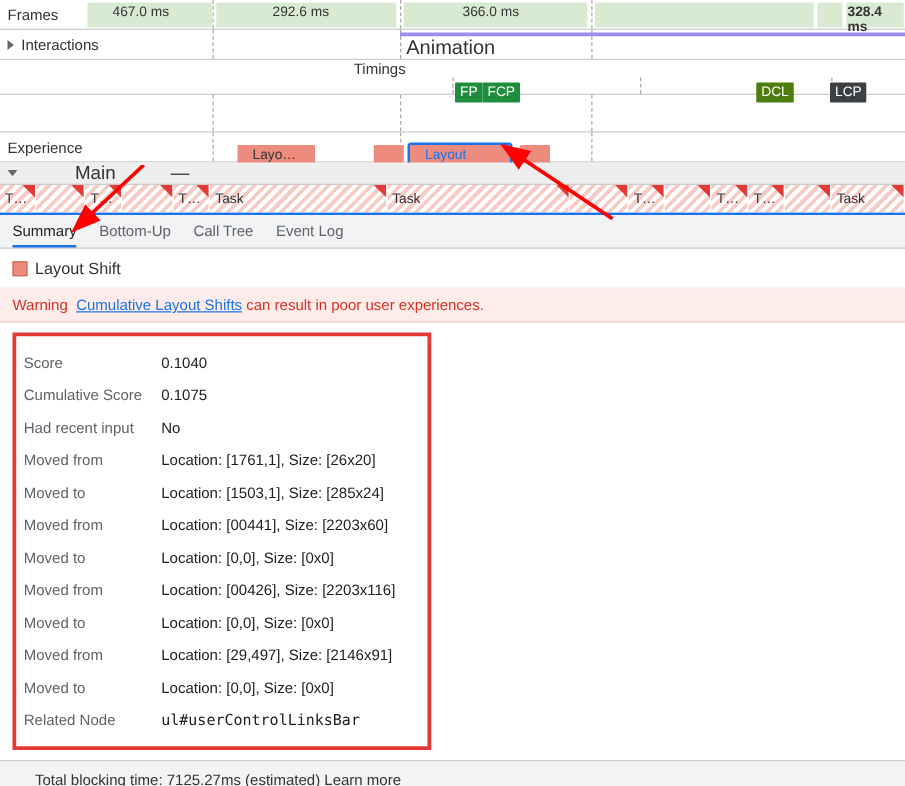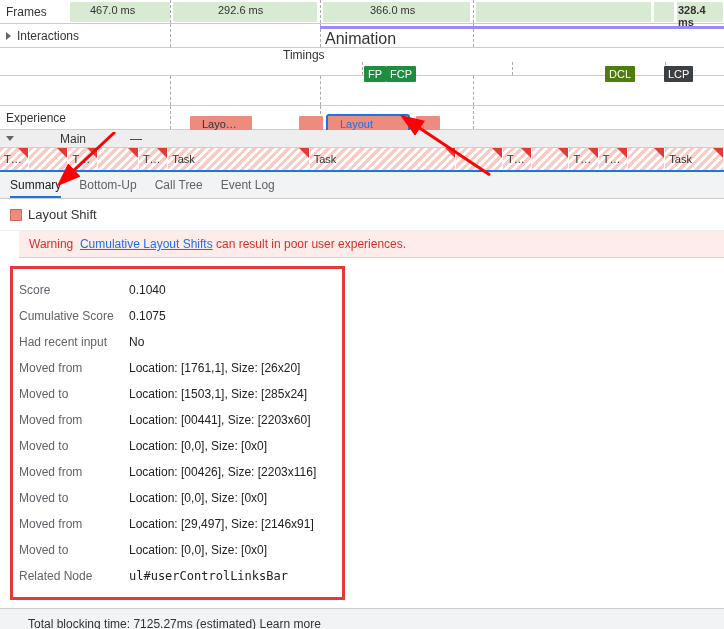--- a/index.html
+++ b/index.html
@@ -20,21 +20,21 @@
 .main-row { background:#eee; }
 .tasks-row { height:24px; display:flex; border-bottom:2px solid #1a73e8; background:#fff; position:relative; overflow:hidden; }
 .taskseg { position:relative; height:22px; background:repeating-linear-gradient(135deg,#f9cbc5 0,#f9cbc5 3px,#fff 3px,#fff 6px); border-right:1px solid #fff; color:#333; font-size:11px; line-height:22px; padding-left:4px; overflow:hidden; white-space:nowrap; }
 .taskseg::after { content:""; position:absolute; top:0; right:0; width:0; height:0; border-top:10px solid #e53935; border-left:10px solid transparent; }
 .tabs { display:flex; gap:18px; padding:6px 10px; background:#f1f3f4; border-bottom:1px solid #ccc; font-size:12px; }
 .tab { color:#5f6368; position:relative; cursor:default; }
 .tab.active { color:#202124; }
 .tab.active::after { content:""; position:absolute; left:0; right:0; bottom:-6px; height:2px; background:#1a73e8; }
 .summary-header { display:flex; align-items:center; gap:6px; padding:8px 10px; border-bottom:1px solid #eee; font-size:13px; }
 .sw { width:12px; height:12px; background:#ee8b7f; border:1px solid #d46a5f; }
-.warning-row { background:#fdecea; color:#d93025; font-size:12px; padding:6px 10px; border-bottom:1px solid #f5c6c2;margin-left:19px; }
+.warning-row { background:#fdecea; color:#d93025; font-size:12px; padding:6px 10px; border-bottom:1px solid #f5c6c2; }
 .warning-row a { color:#1a73e8; text-decoration:underline; }
 .details { margin:8px 10px; border:3px solid #e53935; padding:8px 6px 8px 6px; width:335px; }
 .kv { display:flex; padding:6px 0; font-size:12px; color:#5f6368; }
 .kv .k { width:110px; color:#5f6368; }
 .kv .v { color:#202124; }
 .code { font-family: ui-monospace, Menlo, Consolas, monospace; }
 .footer { border-top:1px solid #ccc; background:#f1f3f4; padding:8px 28px; font-size:12px; color:#333; }
 .footer a { color:#333; text-decoration:underline; }
 .tri { display:inline-block; width:0; height:0; border-top:4px solid transparent; border-bottom:4px solid transparent; border-left:5px solid #666; margin-right:2px; }
 .tri.down { border-left:4px solid transparent; border-right:4px solid transparent; border-top:5px solid #666; border-bottom:none; margin-right:2px; }
@@ -107,21 +107,21 @@
     <div class="tick" style="left:150px;"></div>
     <div class="tick" style="left:303px;"></div>
     <span class="exp" style="left:20px; width:62px;">Layo…ift</span>
     <span class="exp" style="left:129px; width:16px;"></span>
     <span class="exp sel" style="left:158px; width:80px;">Layout Shift</span>
     <span class="exp" style="left:246px; width:20px;"></span>
   </div>
 </div>
 
 <div class="row main-row" style="height:18px;">
-  <div class="row-label" style="font-size:12px;gap:44px;"><span class="tri down"></span><span>Main</span> —</div>
+  <div class="row-label" style="font-size:15px;gap:44px;"><span class="tri down"></span><span>Main</span> —</div>
   <div class="row-track"></div>
 </div>
 
 <div class="tasks-row">
   <div class="taskseg" style="width:30px;">T…</div>
   <div class="taskseg" style="width:40px;"></div>
   <div class="taskseg" style="width:30px;">T…</div>
   <div class="taskseg" style="width:42px;"></div>
   <div class="taskseg" style="width:30px;">T…</div>
   <div class="taskseg" style="width:145px;">Task</div>

